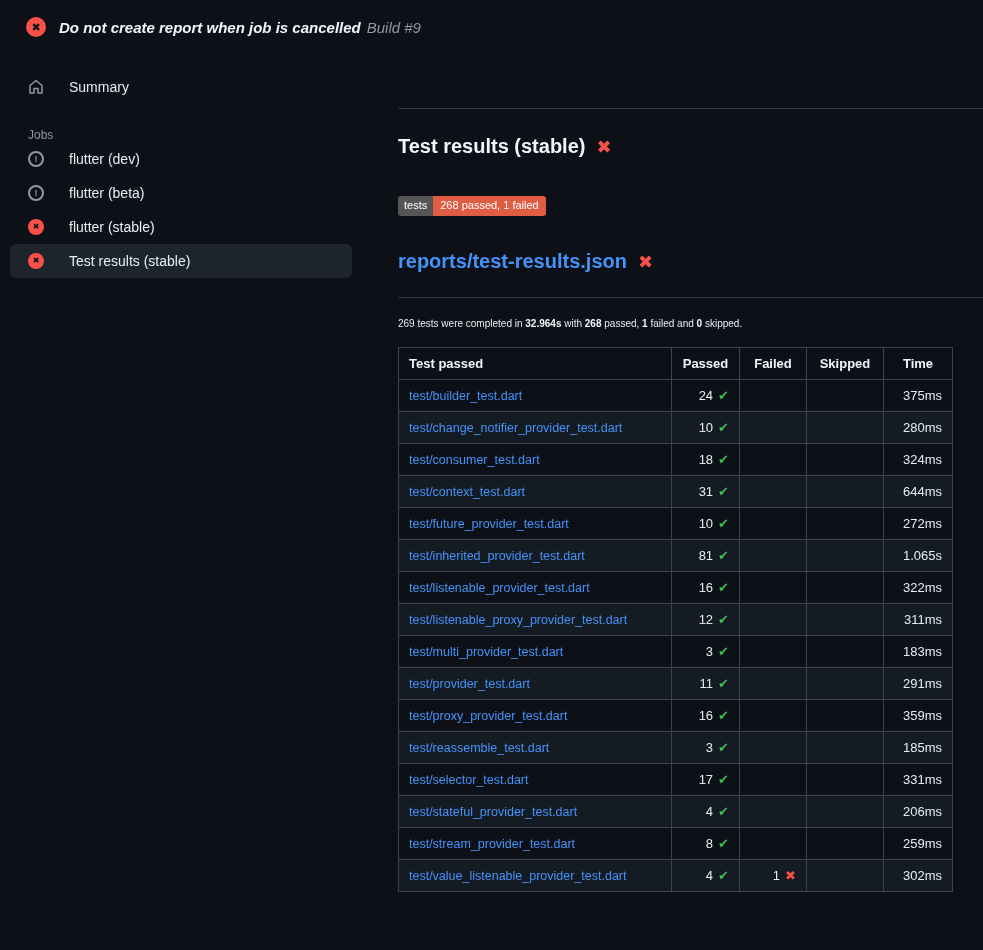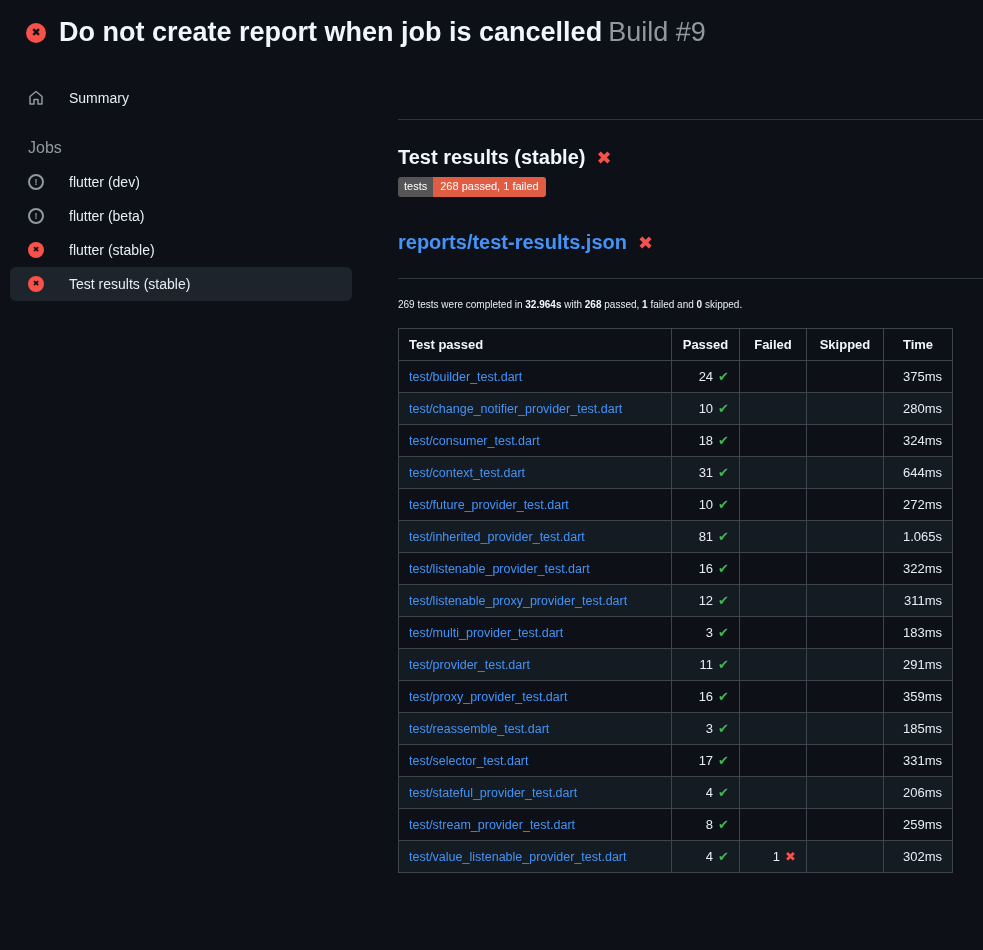--- a/index.html
+++ b/index.html
@@ -10,56 +10,56 @@
     font-family: "Liberation Sans", "DejaVu Sans", sans-serif;
     font-size: 14px;
   }
   
   .app-header { display:flex; align-items:center; gap:13px; padding:17px 20px 15px 26px; }
   .x-circle {
     width:20px; height:20px; border-radius:50%; background:#f85149;
     color:#0d1117; font-size:11px; font-weight:700; line-height:1;
     display:flex; align-items:center; justify-content:center; flex:0 0 20px;
   }
-  .run-title { margin:0; font-size:27px; font-weight:600; color:#f0f6fc; }
+  .run-title { margin:0; font-size:15px; font-weight:600; color:#f0f6fc;font-style:italic; }
   .run-title .build { color:#9198a1; font-weight:400; margin-left:6px; }
 
   
   .layout { display:flex; align-items:flex-start; }
   .sidebar { flex:0 0 368px; padding:18px 16px 0 10px; }
   .main { flex:1; min-width:0; padding:36px 0 48px 30px; }
 
   
   .side-item {
     display:flex; align-items:flex-end; gap:25px;
     padding:9px 10px 9px 18px; border-radius:6px;
     font-size:14px; color:#e6edf3; cursor:pointer;
   }
   .side-item.selected { background:#1e242c; }
-  .jobs-label { color:#9198a1; font-size:16px; margin:24px 0 8px 18px; }
+  .jobs-label { color:#9198a1; font-size:12px; margin:24px 0 0 18px; }
   .home-icon { width:16px; height:16px; flex:0 0 16px; color:#9198a1; }
   .st {
     width:16px; height:16px; border-radius:50%; flex:0 0 16px;
     display:flex; align-items:center; justify-content:center;
     font-weight:700; line-height:1;
   }
   .st.failed { background:#f85149; color:#0d1117; font-size:8px; }
   .st.cancelled { border:2px solid #9198a1; color:#9198a1; font-size:9px; }
 
   
   .breadcrumb { font-weight:700; font-size:14px; color:#e6edf3; }
   .status-line { color:#9198a1; font-size:12px; margin-top:7px; }
   .divider { border:0; border-top:1px solid #30363d; margin:20px 0 0 0; }
   .result-title {
     margin:26px 0 0 0; font-size:20px; font-weight:700; color:#f0f6fc;
     display:flex; align-items:center; gap:11px;
   }
   .xmark { color:#f85149; font-weight:700; font-size:18px; }
   .badge {
-    display:inline-flex; margin-top:8px; border-radius:3px; overflow:hidden;
+    display:inline-flex; margin-top:38px; border-radius:3px; overflow:hidden;
     font-size:11px; line-height:1; color:#ffffff;
   }
   .badge .k { background:#555555; padding:4px 6px 5px; }
   .badge .v { background:#e05d44; padding:4px 7px 5px; }
   .report-title {
     margin:34px 0 0 0; font-size:20px; font-weight:700;
     display:flex; align-items:center; gap:11px;
     padding-bottom:24px; border-bottom:1px solid #30363d;
   }
   .report-title a { color:#4493f8; text-decoration:none; }

